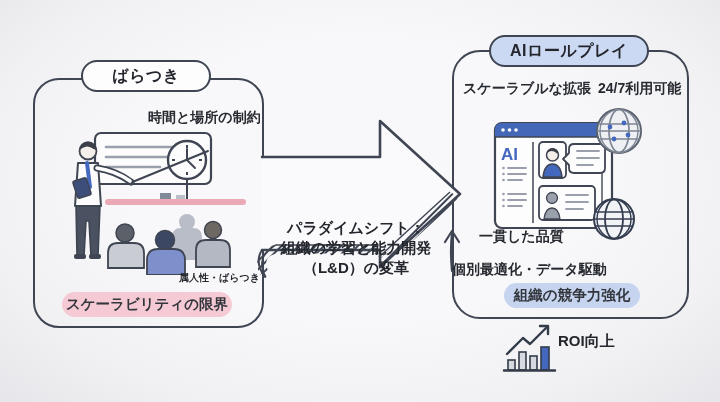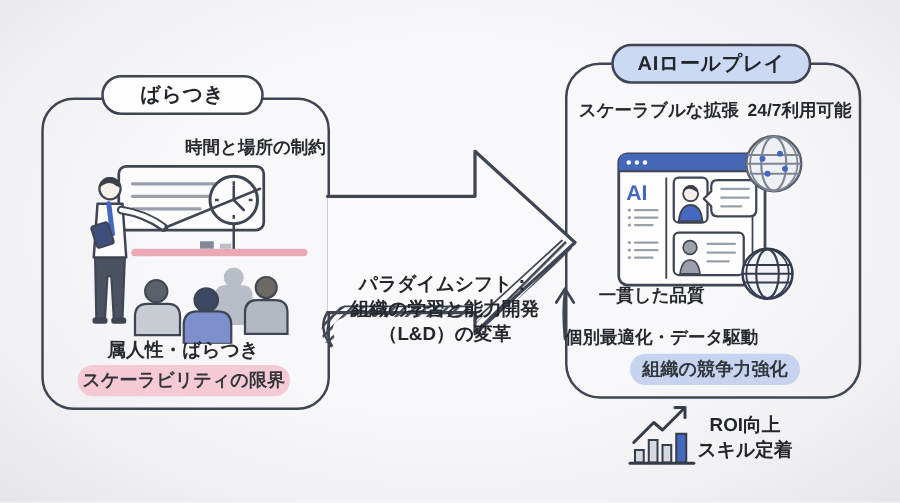--- a/index.html
+++ b/index.html
@@ -29,21 +29,21 @@
     border-radius:13px;font-weight:bold;font-size:14.5px;color:#33363c;white-space:nowrap;
   }
   .hl.pink{left:62px;top:292px;width:170px;height:25px;background:#f6cad5;}
   .hl.blue{left:504px;top:283px;width:136px;height:25px;background:#c6d4ef;}
   .arrow-text{
     position:absolute;z-index:3;left:268px;top:170px;width:176px;text-align:center;
     font-weight:bold;font-size:15px;line-height:20px;color:#23262c;margin-top:48px;
   }
   .footer-text{
     position:absolute;z-index:3;left:558px;top:331px;font-weight:bold;font-size:15px;
-    line-height:20px;color:#23262c;text-align:center;
+    line-height:20px;color:#23262c;
   }
   svg{position:absolute;}
   .svg-layer{pointer-events:none;}
 </style>
 </head>
 <body>
 
 <div class="stage">
 
   <div class="panel left"></div>
@@ -65,21 +65,21 @@
     <g>
       <path d="M452,271 Q450,250 452,234" fill="none" stroke="#3f4552" stroke-width="2.2" stroke-linecap="round"></path>
       <path d="M445,242 L452,231 L459,242" fill="none" stroke="#3f4552" stroke-width="2.2" stroke-linejoin="round" stroke-linecap="round"></path>
     </g>
   </svg>
 
   <div class="pill left-title">ばらつき</div>
   <div class="pill right-title">AIロールプレイ</div>
 
   <div class="lbl" style="left:148px;top:109px;">時間と場所の制約</div>
-  <div class="lbl" style="left:33px;top:271px;width:227px;text-align:center;font-size:15px;">属人性・ばらつき</div>
+  <div class="lbl" style="left:33px;top:271px;width:227px;text-align:right;font-size:10px;">属人性・ばらつき</div>
   <div class="hl pink">スケーラビリティの限界</div>
 
   <div class="arrow-text">
     <div>パラダイムシフト：</div>
     <div>組織の学習と能力開発</div>
     <div>（L&amp;D）の変革</div>
   </div>
 
   <div class="lbl" style="left:463px;top:80px;">スケーラブルな拡張</div>
   <div class="lbl" style="left:598px;top:80px;">24/7利用可能</div>
@@ -222,16 +222,15 @@
     <polyline points="9,32 25,16 32,22 49,5" fill="none" stroke="#343b49" stroke-width="2.4" stroke-linecap="round" stroke-linejoin="round"></polyline>
     <polyline points="42,4 50,4 50,12" fill="none" stroke="#343b49" stroke-width="2.4" stroke-linecap="round" stroke-linejoin="round"></polyline>
     <rect x="10" y="38" width="7" height="10" fill="#d6d9df" stroke="#343b49" stroke-width="1.6"></rect>
     <rect x="21" y="30" width="7" height="18" fill="#d6d9df" stroke="#343b49" stroke-width="1.6"></rect>
     <rect x="32" y="34" width="7" height="14" fill="#d6d9df" stroke="#343b49" stroke-width="1.6"></rect>
     <rect x="43" y="25" width="8" height="23" fill="#4468bd" stroke="#343b49" stroke-width="1.6"></rect>
     <line x1="6" y1="48.5" x2="57" y2="48.5" stroke="#343b49" stroke-width="2.4" stroke-linecap="round"></line>
   </svg>
   <div class="footer-text">
     <div>ROI向上</div>
-    <div>スキル定着</div>
   </div>
 
 </div>
 
 </body></html>

